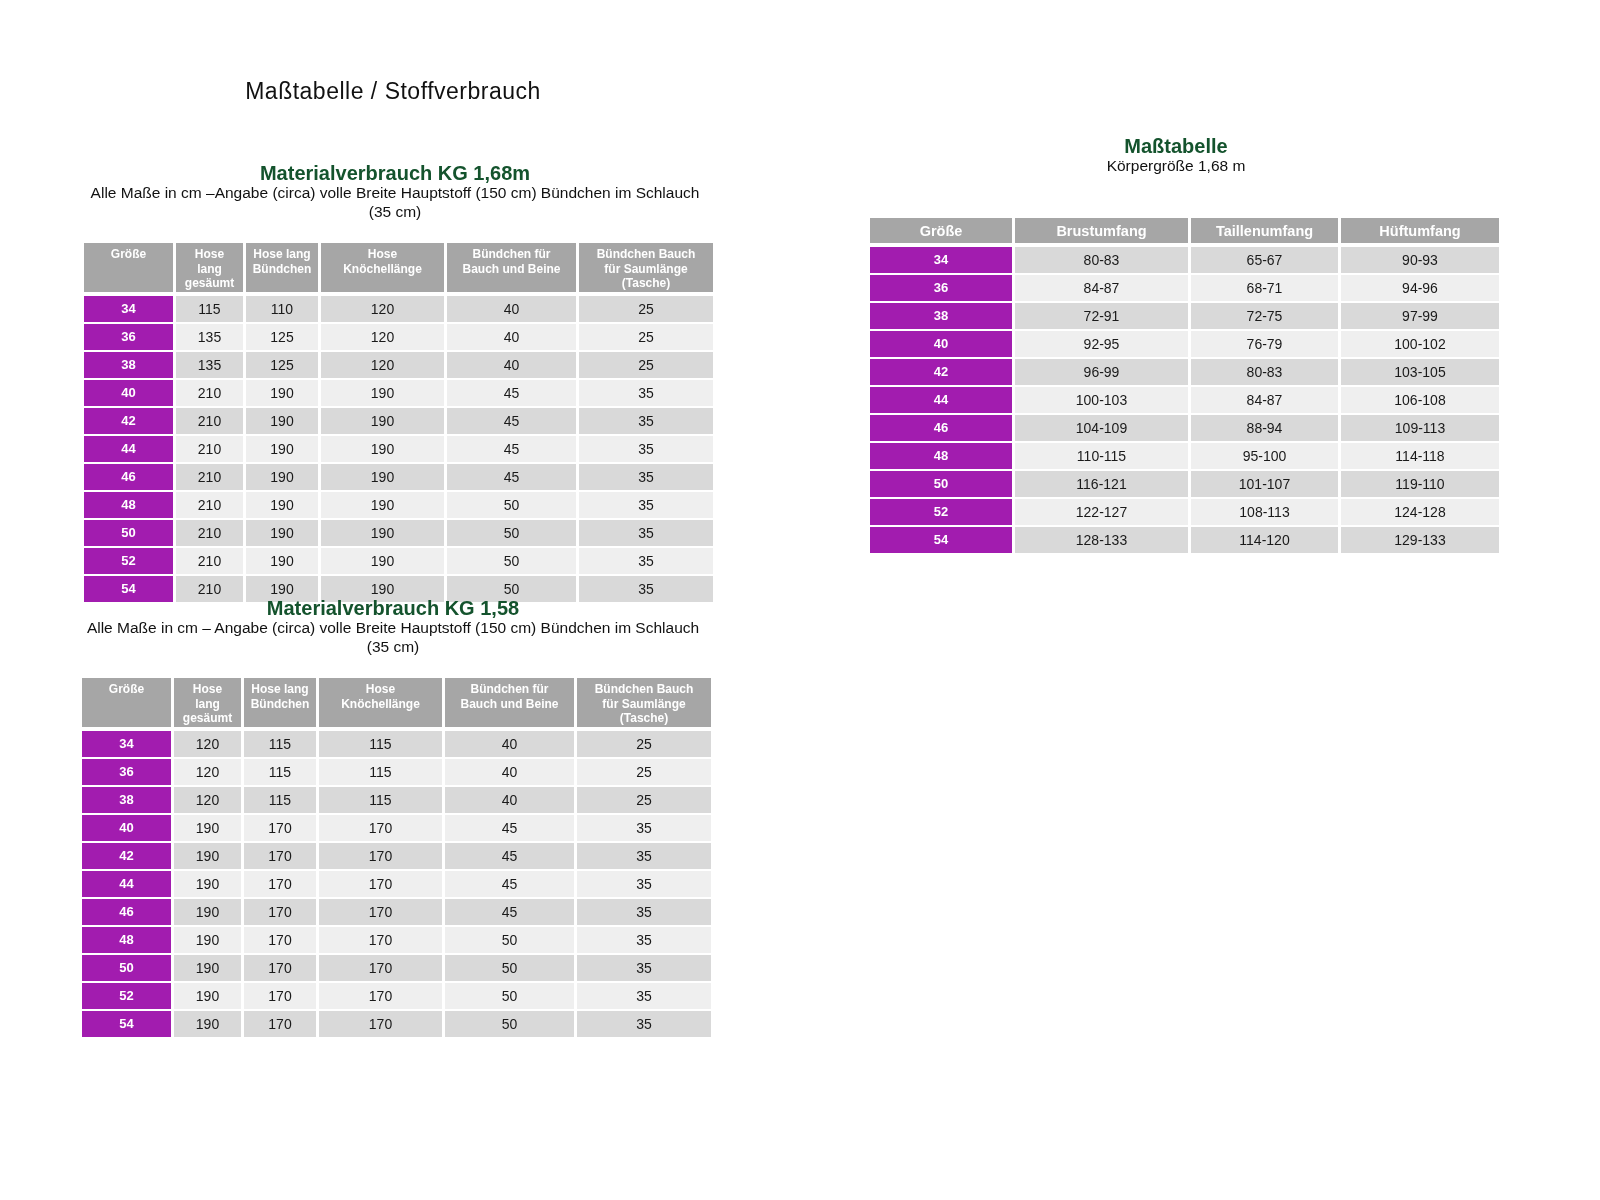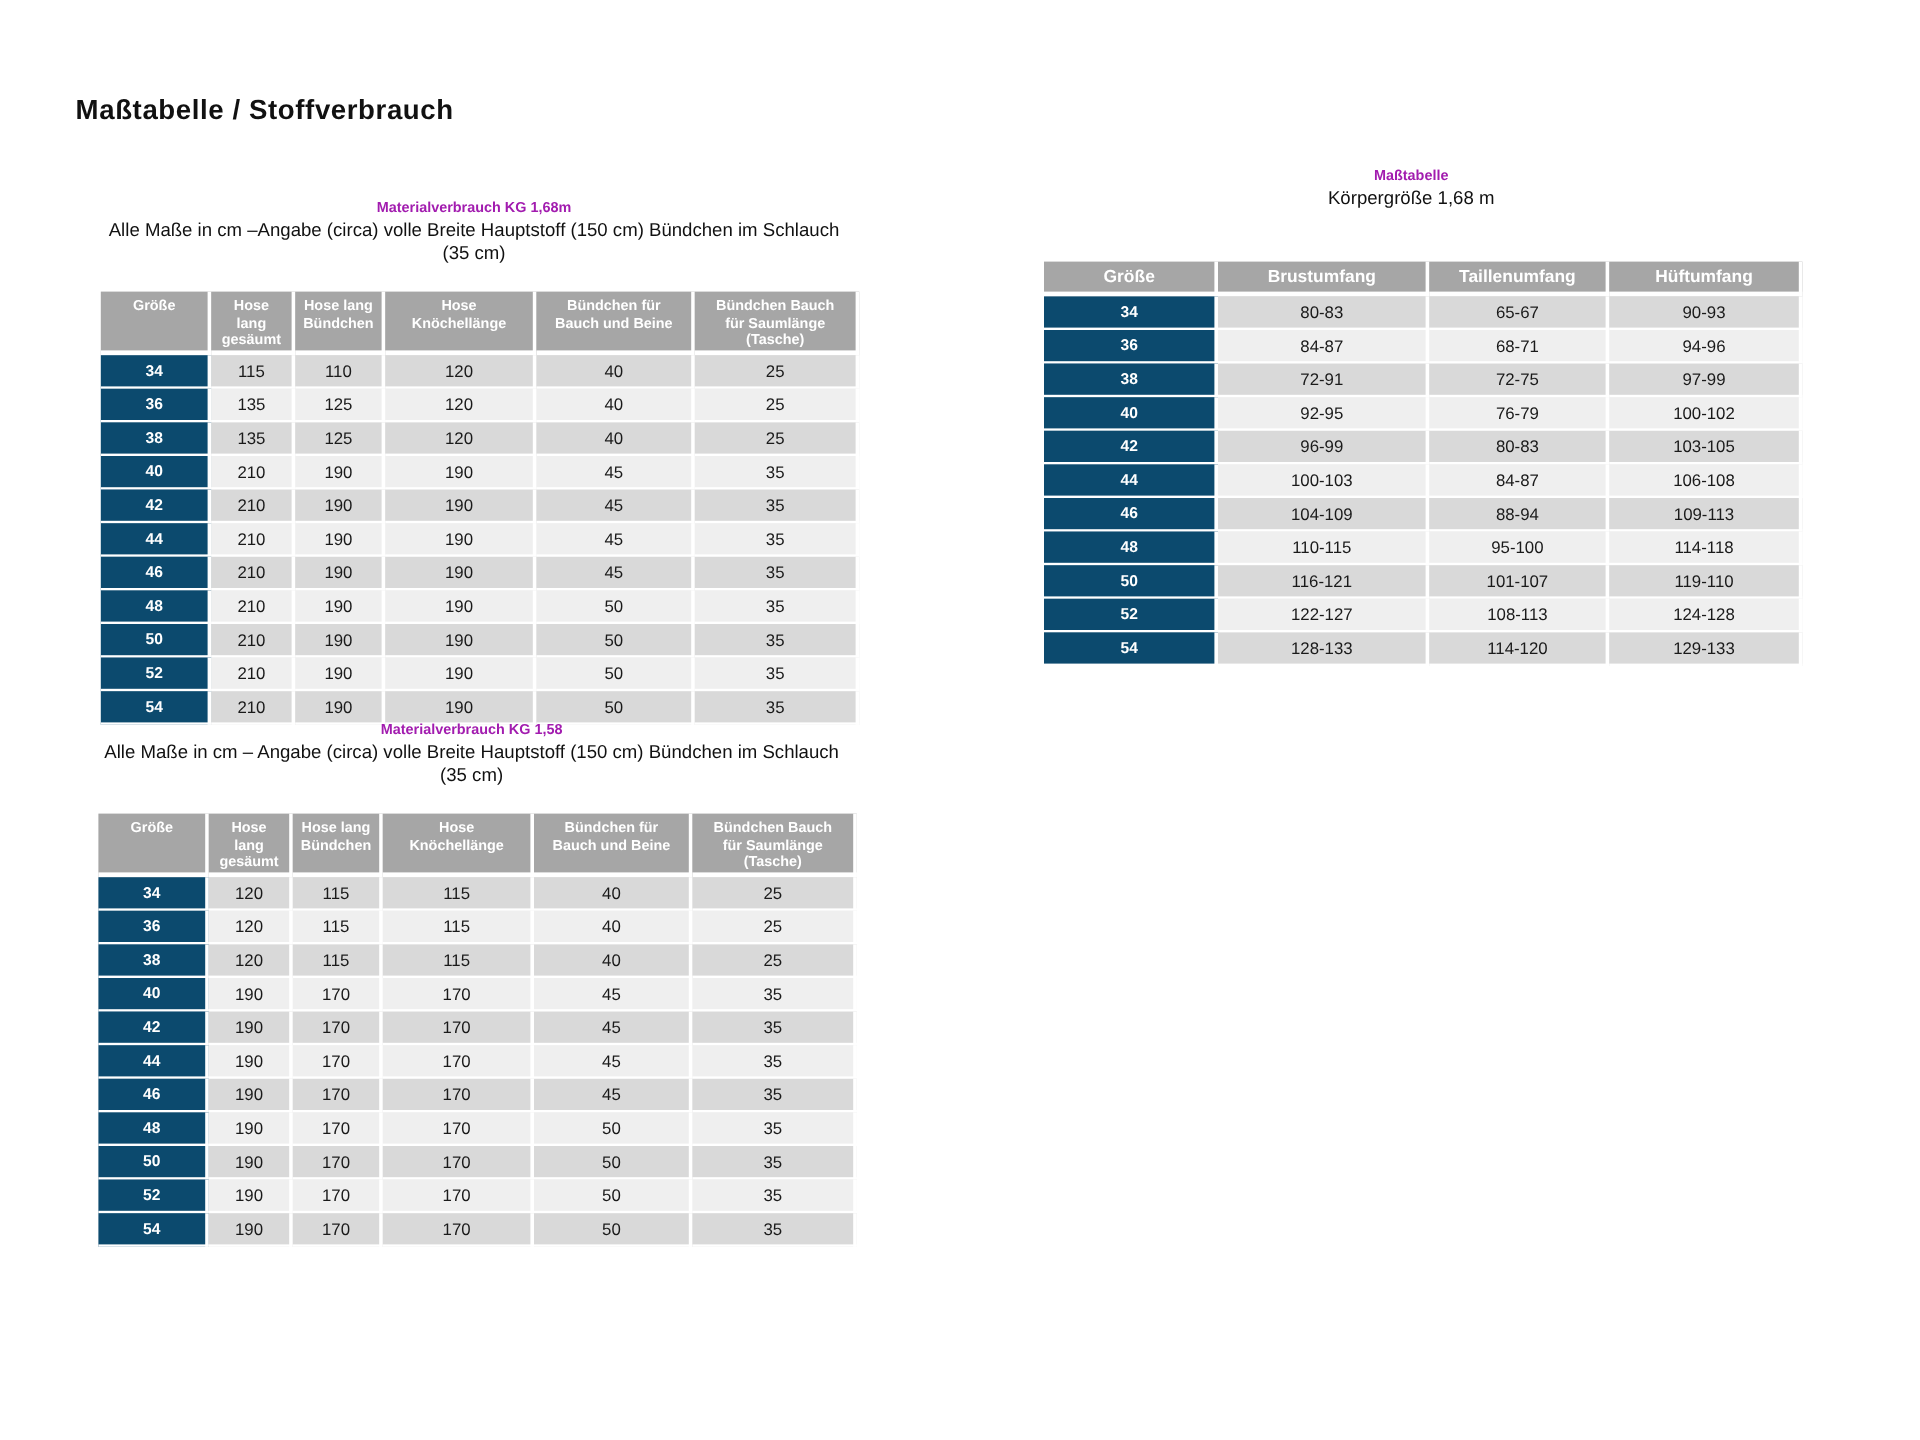--- a/index.html
+++ b/index.html
@@ -9,30 +9,31 @@
     width: 1600px;
     height: 1200px;
     font-family: "Liberation Sans", sans-serif;
     color: #1a1a1a;
     overflow: hidden;
   }
   .page-title {
     position: absolute;
     left: 63px; top: 78px;
     width: 660px;
+    text-align: center;
     font-size: 23px;
-    font-weight: 700;
+    font-weight: 400;
     letter-spacing: 0.5px;
     color: #111;
   }
   .block { position: absolute; text-align: center; }
   .block-m168 { left: 65px; top: 164px; width: 660px; }
   .block-mass { left: 860px; top: 137px; width: 632px; }
   .block-m158 { left: 63px; top: 599px; width: 660px; }
-  .tbl-title { font-size: 12px; font-weight: 700; line-height: 19px; color: #a21caf; }
+  .tbl-title { font-size: 20px; font-weight: 700; line-height: 19px; color: #14532d; }
   .tbl-sub { font-size: 15.5px; line-height: 19px; color: #111; }
   .tbl-sub span { display: block; }
 
   table { table-layout: fixed; border-collapse: separate; border-spacing: 0; margin: 0 auto; padding-left: 10px; }
   .mat-table  { width: 632px; margin-top: 22px; }
   .mass-table { width: 632px; margin-top: 43px; }
 
   th, td {
     text-align: center;
     border-right: 3px solid #ffffff;
@@ -52,21 +53,21 @@
     height: 53px;
     vertical-align: top;
     padding-top: 4px;
   }
   .mass-table thead th {
     font-size: 14.5px;
     height: 29px;
     vertical-align: middle;
   }
   tbody th.size {
-    background: #0c4a6e;
+    background: #a21caf;
     color: #ffffff;
     font-weight: 700;
     font-size: 13px;
     height: 28px;
     line-height: 18px;
     text-align: center;
   }
   tbody td {
     font-size: 14px;
     color: #1a1a1a;

